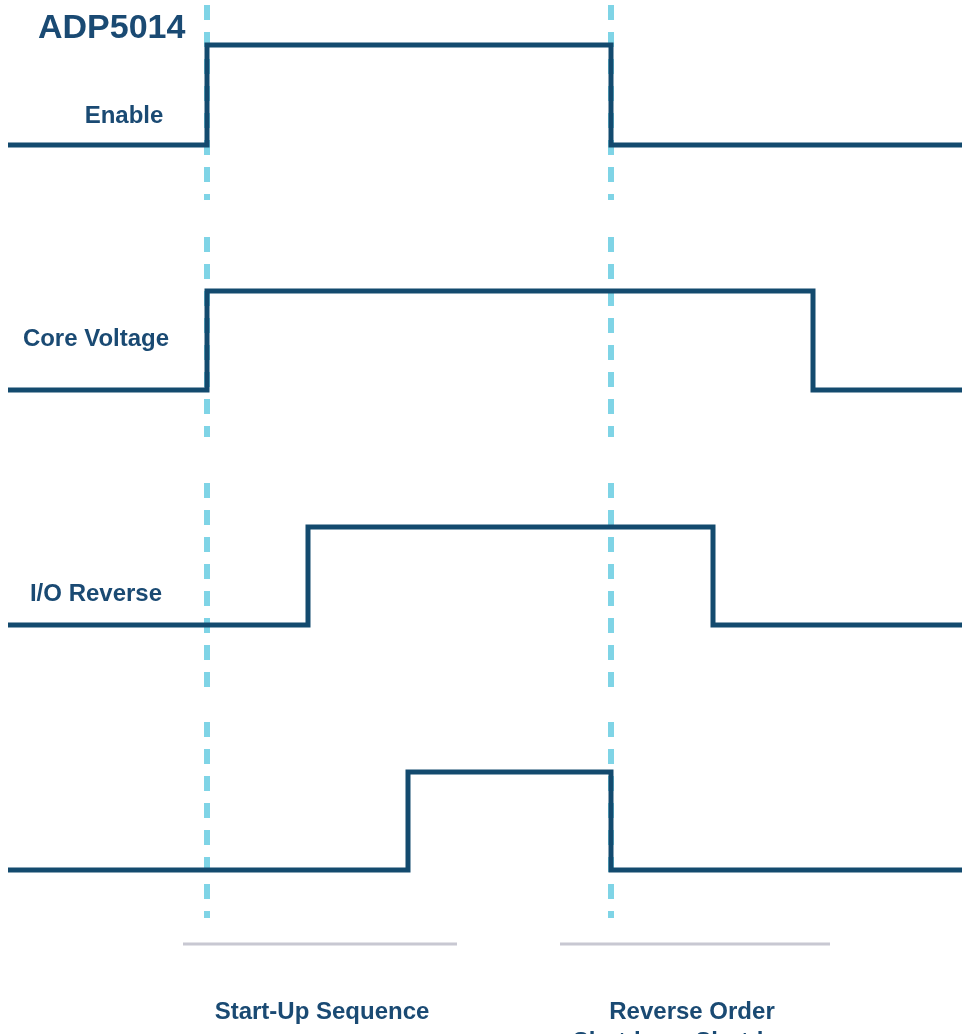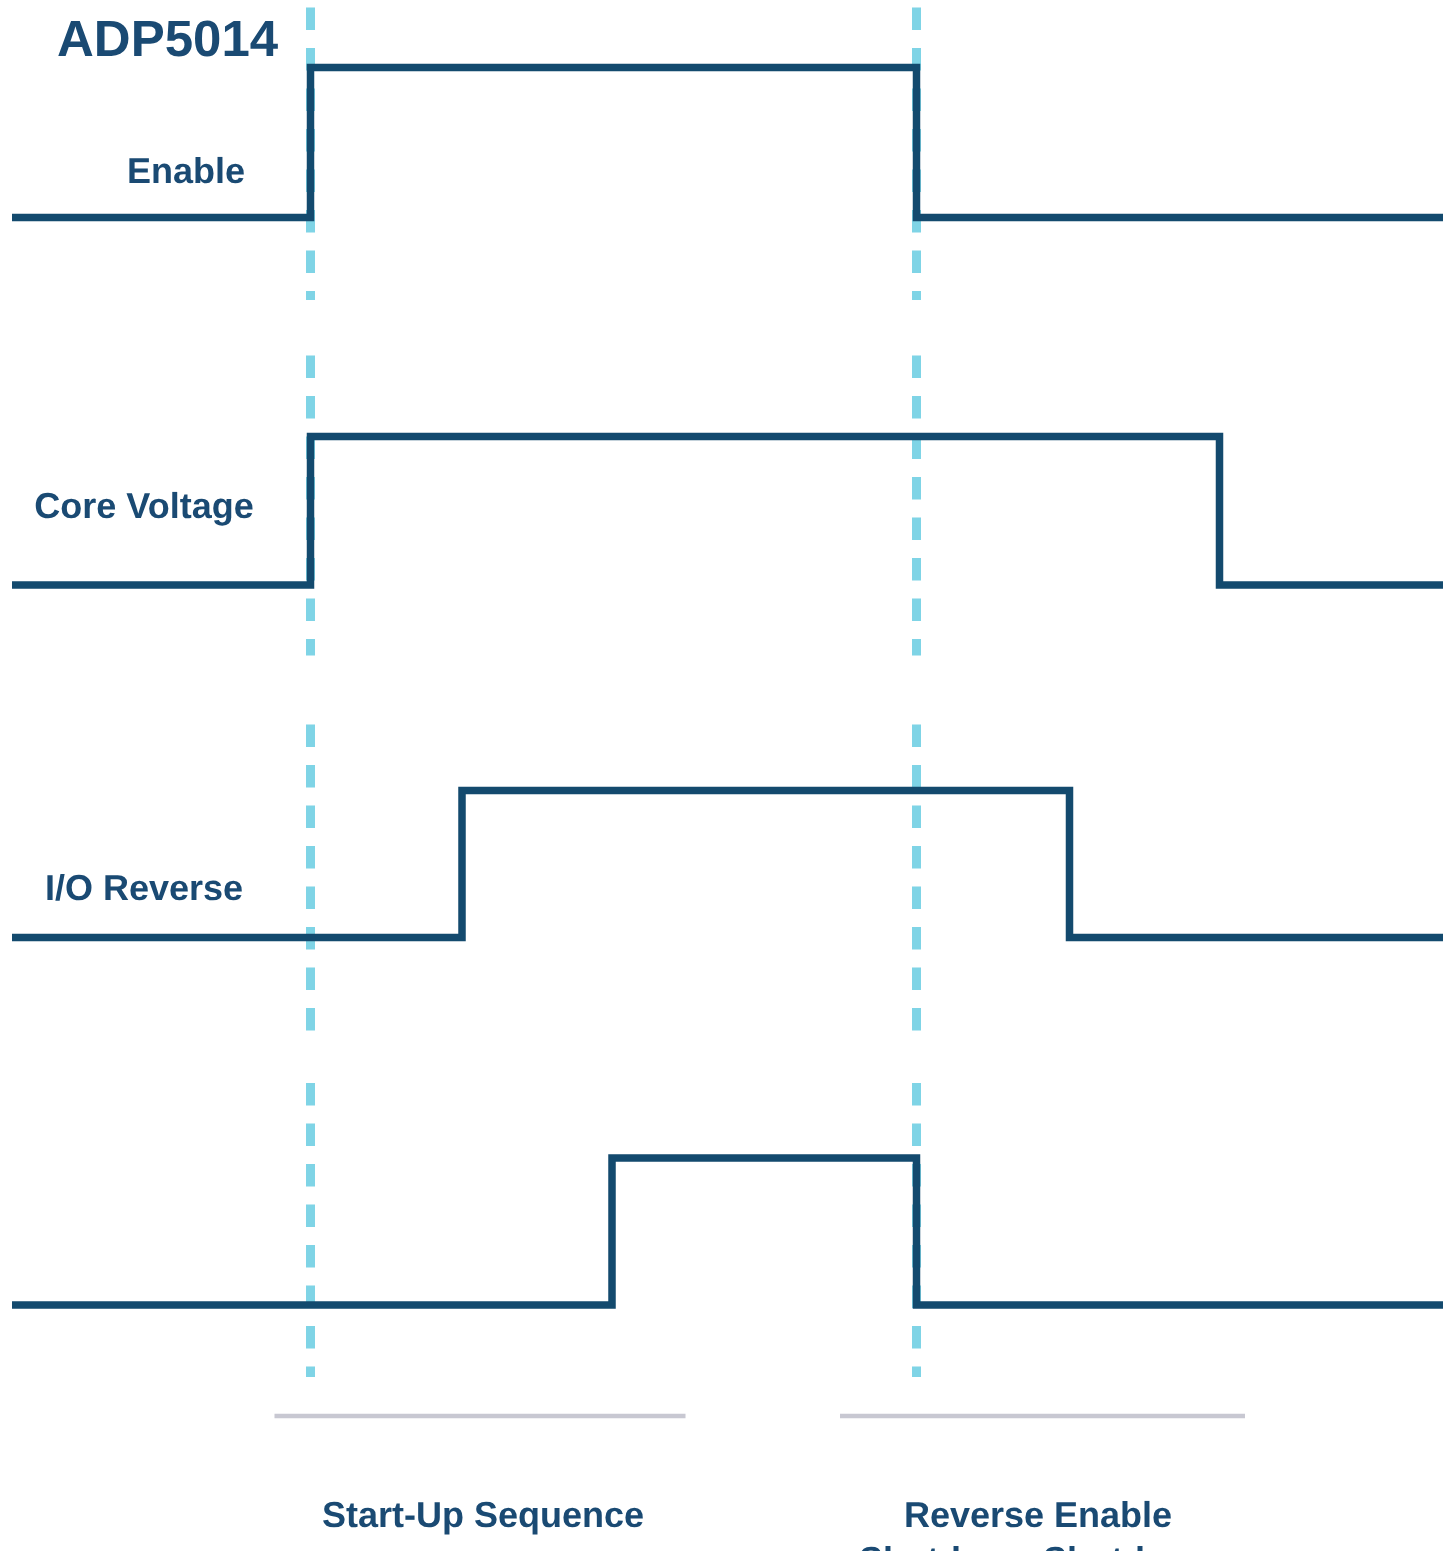--- a/index.html
+++ b/index.html
@@ -91,18 +91,18 @@
 
   <div class="lbl sig-lbl enable">Enable</div>
   <div class="lbl sig-lbl core">Core Voltage</div>
   <div class="lbl sig-lbl io">I/O Reverse</div>
 
   <div class="lbl seq-lbl startup">
     <div>Start-Up Sequence</div>
   </div>
 
   <div class="lbl seq-lbl shutdown">
-    <div>Reverse Enable</div>
+    <div>Reverse Order</div>
     <div>Shutdown Shutdown</div>
   </div>
 
 
 </div>
 
 </body></html>

